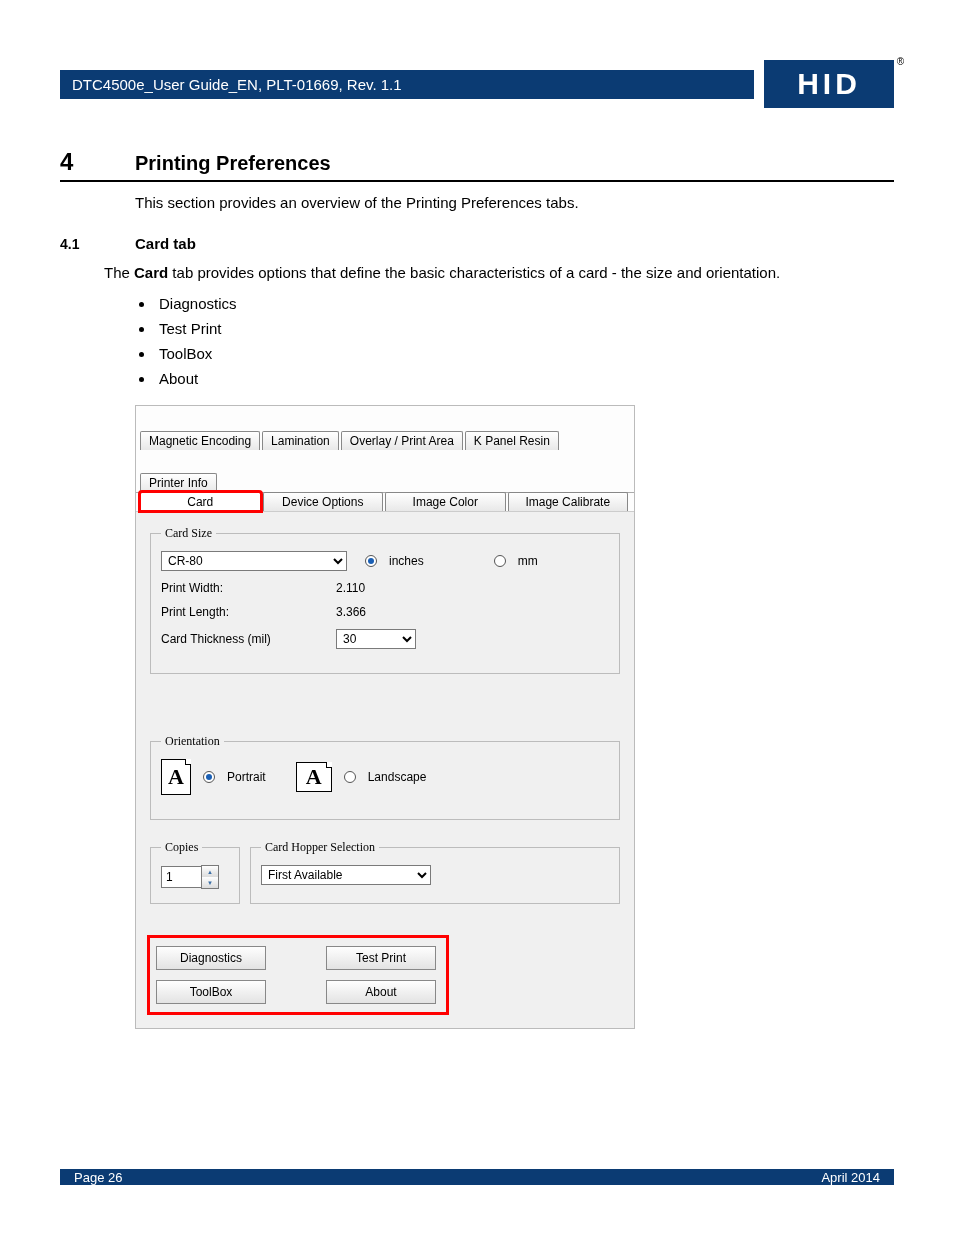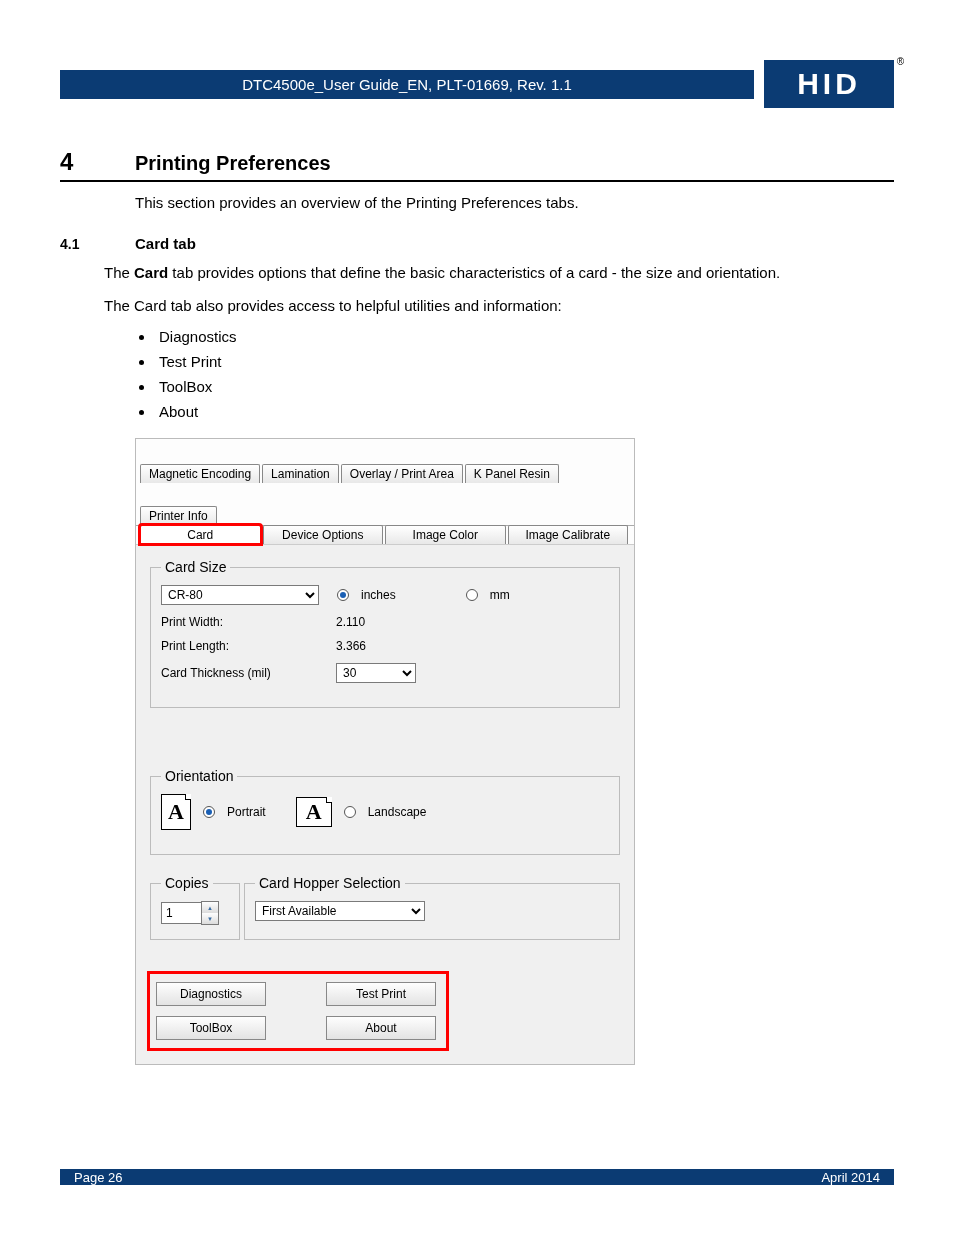--- a/index.html
+++ b/index.html
@@ -1,19 +1,19 @@
 <!DOCTYPE html>
 <html><head>
 <meta charset="utf-8">
 <style>
 * { box-sizing: border-box; margin: 0; padding: 0; }
 body { font-family: Arial, Helvetica, sans-serif; background: #fff; width: 954px; height: 1235px; position: relative; color: #000; }
 .page { padding: 60px 60px 0 60px; }
 .header-row { display: flex; align-items: center; gap: 10px; }
-.header-bar { flex: 1; background: #0b3b73; color: #fff; padding: 6px 12px; font-size: 15px; text-align: center; }
+.header-bar { flex: 1; background: #0b3b73; color: #fff; padding: 6px 12px; font-size: 15px; }
 .logo-wrap { position: relative; }
 .logo { width: 130px; height: 48px; background: #0b3b73; display: flex; align-items: center; justify-content: center; color: #fff; font-weight: 900; font-size: 30px; letter-spacing: 4px; font-family: Arial, sans-serif; }
 .reg { position: absolute; top: -4px; right: -10px; font-size: 10px; }
 .content { padding-top: 40px; }
 .h1-row { display: flex; align-items: baseline; border-bottom: 2px solid #000; padding-bottom: 4px; margin-bottom: 12px; }
 .h1-num { width: 75px; font-size: 24px; font-weight: 700; }
 .h1-title { font-size: 20px; font-weight: 700; }
 .intro { margin-left: 75px; font-size: 15px; margin-bottom: 24px; }
 .h2-row { display: flex; align-items: baseline; margin-bottom: 10px; }
 .h2-num { width: 75px; font-size: 14px; font-weight: 700; }
@@ -24,37 +24,37 @@
 ul.bullets li { margin-bottom: 8px; padding-left: 4px; }
 .screenshot { margin-left: 75px; margin-top: 18px; width: 500px; border: 1px solid #bbb; background: #f0f0f0; font-family: Tahoma, Arial, sans-serif; font-size: 12px; color: #000; }
 .tabs-back { display: flex; flex-wrap: wrap; background: #fdfdfd; border-bottom: 1px solid #aaa; padding: 2px 4px 0 4px; }
 .tab { border: 1px solid #888; border-bottom: none; background: linear-gradient(#fff, #e8e8e8); padding: 2px 8px; margin-right: 2px; cursor: default; border-top-left-radius: 2px; border-top-right-radius: 2px; position: relative; margin-top: 23px; }
 .tab-row2 { display: flex; background: #fdfdfd; padding: 0 4px; border-bottom: 1px solid #ccc; }
 .tab-row2 .tab { margin-top: -1px; flex: 1; text-align: center; }
 .tab.active { background: #fff; z-index: 2; }
 .tab.redbox { outline: 3px solid #f00; outline-offset: -1px; }
 .panel-body { background: #f0f0f0; padding: 14px 14px 16px 14px; }
 fieldset { border: 1px solid #bcbcbc; padding: 10px 10px 14px 10px; margin-bottom: 20px; }
-legend { padding: 0 4px; font-size: 14px; }
+legend { padding: 0 4px; font-size: 12px; font-family: Liberation Serif, serif; }
 .row { display: flex; align-items: center; margin-bottom: 10px; }
 .row label { font-size: 12px; margin-left: 8px; }
 select.win, input.win { border: 1px solid #7a7a7a; background: #fff; font-family: Tahoma, Arial, sans-serif; font-size: 12px; padding: 1px 2px; }
 select.win { height: 20px; }
-.select-lg { width: 158px; }
+.select-lg { width: 186px; }
 .select-sm { width: 80px; }
 .radio { display: flex; align-items: center; gap: 4px; }
 .radio .dot { width: 12px; height: 12px; border: 1px solid #555; border-radius: 50%; display: inline-flex; align-items: center; justify-content: center; background: #fff; }
 .radio .dot.on::after { content: ""; width: 6px; height: 6px; background: #1a5fb4; border-radius: 50%; display: block; }
 .kv-row { display: flex; margin-bottom: 10px; }
 .kv-label { width: 175px; }
 .orient-icon { width: 30px; height: 36px; border: 1px solid #000; background: #fff; display: flex; align-items: center; justify-content: center; font-family: 'Times New Roman', serif; font-size: 22px; font-weight: 700; position: relative; }
 .orient-icon.land { width: 36px; height: 30px; }
 .fold { position: absolute; top: -1px; right: -1px; width: 6px; height: 6px; background: #fff; border-left: 1px solid #000; border-bottom: 1px solid #000; }
 .orient-block { display: flex; align-items: center; gap: 12px; }
-.flex-gap { display: flex; gap: 4px; }
+.flex-gap { display: flex; gap: 10px; }
 .copies-group, .hopper-group { flex: 1; }
 .spinner-row { display: flex; align-items: center; }
 input.spin-input { width: 40px; height: 22px; border: 1px solid #7a7a7a; border-right: none; padding: 0 4px; font-size: 12px; }
 .spin-btns { display: flex; flex-direction: column; border: 1px solid #7a7a7a; }
 .spin-btns button { width: 16px; height: 11px; border: none; background: linear-gradient(#fefefe,#dcdcdc); font-size: 6px; line-height: 6px; padding: 0; color: #3a6ea5; }
 .btn-grid { margin-top: 14px; display: grid; grid-template-columns: 110px 110px; column-gap: 60px; row-gap: 10px; padding: 8px 6px; outline: 3px solid #f00; width: 296px; }
 .winbtn { border: 1px solid #888; background: linear-gradient(#fefefe, #e3e3e3); height: 24px; font-size: 12px; font-family: Tahoma, Arial, sans-serif; cursor: default; }
 .footer { position: absolute; left: 60px; right: 60px; bottom: 50px; height: 16px; background: #0b3b73; color: #fff; display: flex; justify-content: space-between; align-items: center; padding: 0 14px; font-size: 13px; }
 </style>
 </head>
@@ -76,21 +76,20 @@
     </div>
     <p class="intro">This section provides an overview of the Printing Preferences tabs.</p>
 
     <div class="h2-row">
       <div class="h2-num">4.1</div>
       <div class="h2-title">Card tab</div>
     </div>
     <p class="body-text">
       <span>The </span><span class="bold">Card</span><span> tab provides options that define the basic characteristics of a card - the size and orientation.</span>
     </p>
-    <p class="body-text">The Card tab also provides access to helpful utilities and information:</p>
     <ul class="bullets">
       <li>Diagnostics</li>
       <li>Test Print</li>
       <li>ToolBox</li>
       <li>About</li>
     </ul>
 
     <div class="screenshot">
       <div class="tabs-back">
         <div class="tab">Magnetic Encoding</div>

